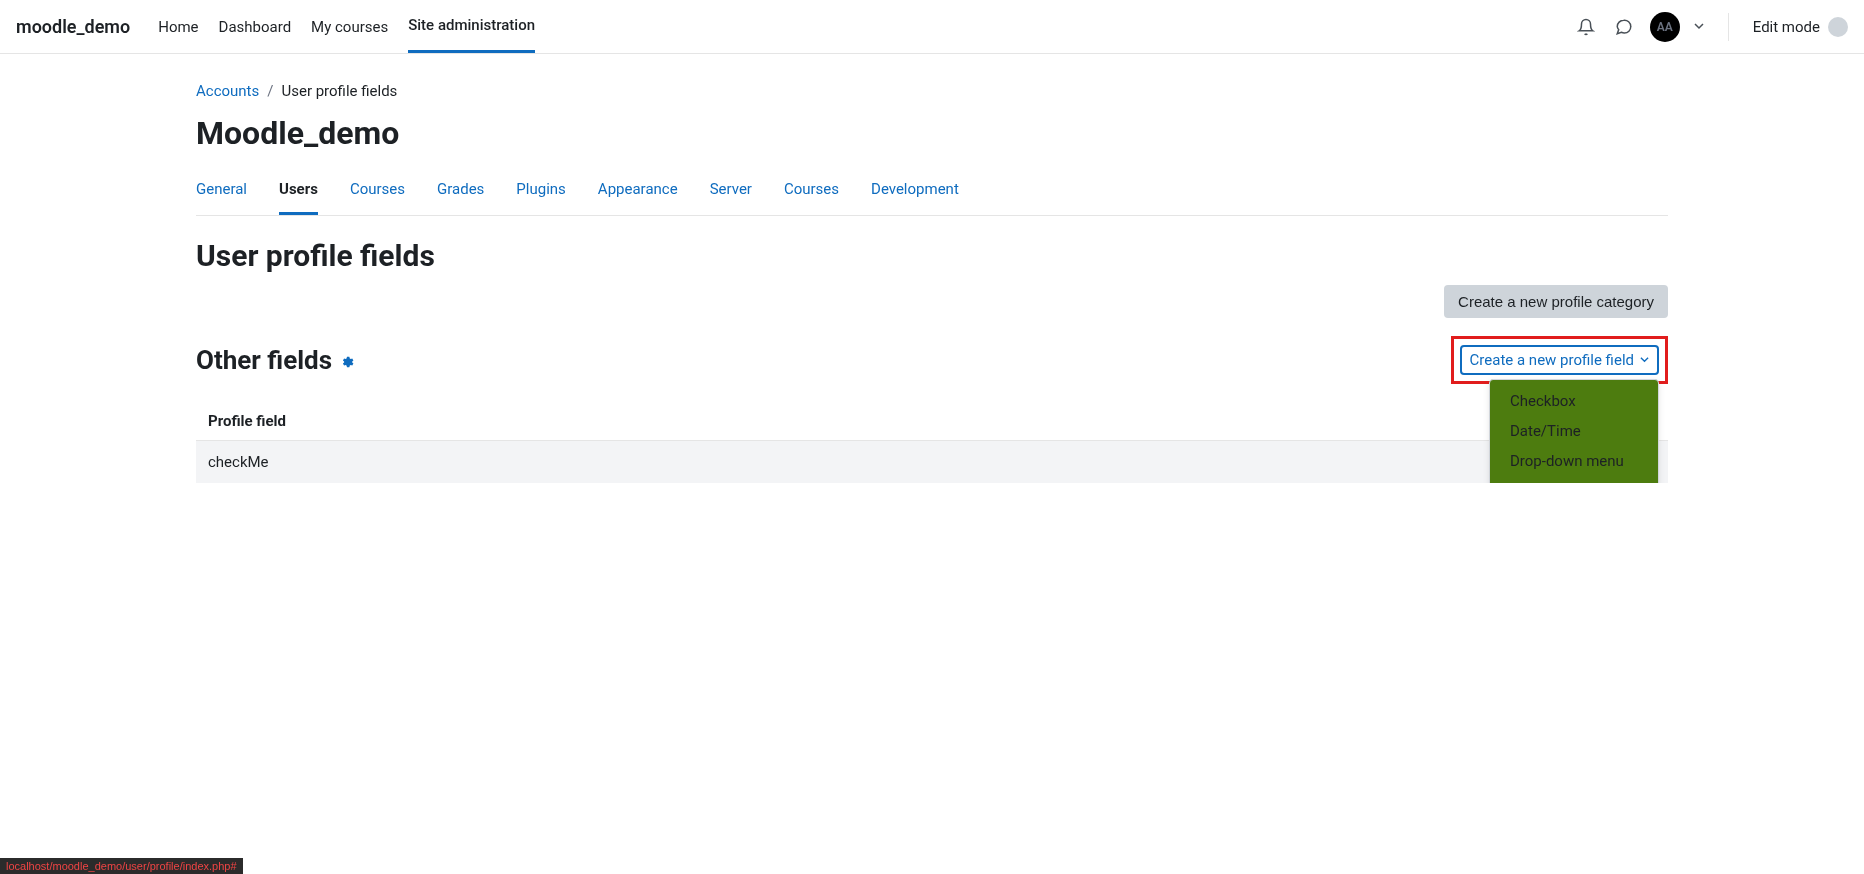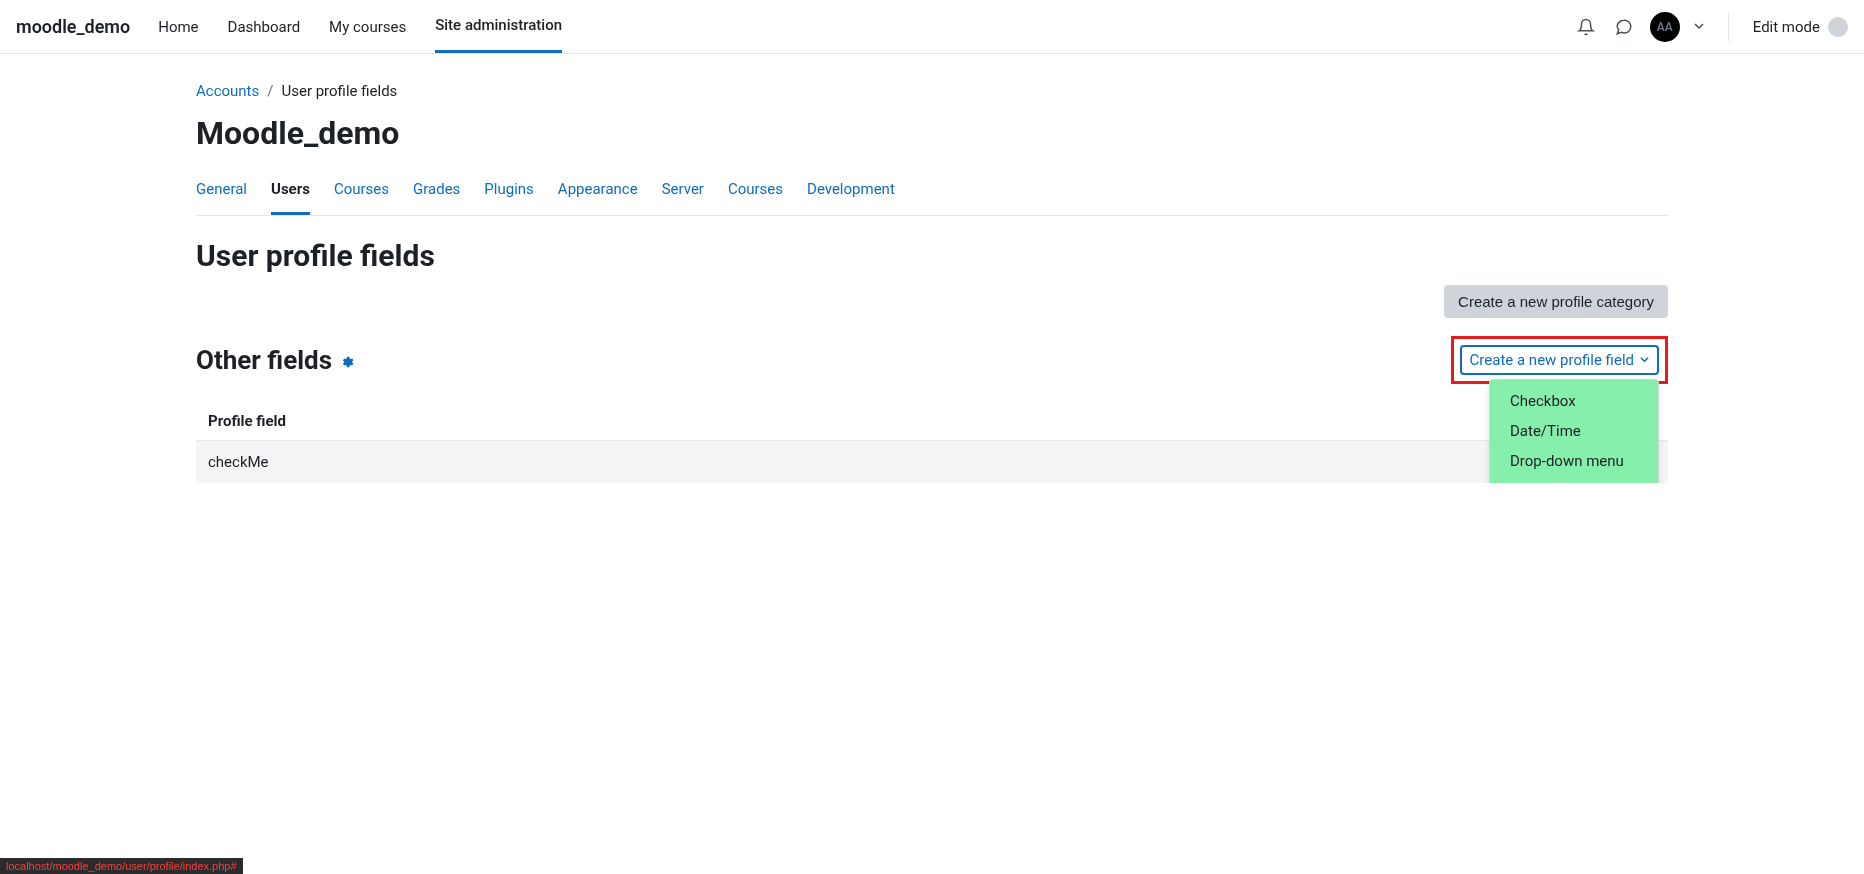--- a/index.html
+++ b/index.html
@@ -1,21 +1,21 @@
 <!DOCTYPE html>
 <html><head>
 <meta charset="utf-8">
 <style>
   * { box-sizing: border-box; }
   html, body { margin:0; padding:0; font-family: -apple-system, BlinkMacSystemFont, "Segoe UI", Roboto, "Helvetica Neue", Arial, sans-serif; color:#1d2125; }
   body { background:#fff; }
 
   .topbar { display:flex; align-items:center; height:54px; border-bottom:1px solid #e5e5e5; padding:0 16px; }
   .brand { font-weight:600; font-size:18px; color:#1d2125; margin-right:28px; }
-  .topnav { display:flex; gap:29px; height:100%; }
+  .topnav { display:flex; gap:20px; height:100%; }
   .topnav a { display:flex; align-items:center; color:#1d2125; text-decoration:none; height:100%; font-size:15px; }
   .topnav a.active { border-bottom:3px solid #0f6cbf; color:#1d2125; font-weight:500; }
   .topspacer { flex:1; }
   .topright { display:flex; align-items:center; gap:14px; }
   .icon-btn { display:inline-flex; align-items:center; justify-content:center; width:24px; height:24px; color:#495057; cursor:pointer; }
   .avatar { width:30px; height:30px; border-radius:50%; background:#000000; color:#6b7280; display:flex; align-items:center; justify-content:center; font-size:12px; font-weight:600; }
   .caret { font-size:12px; color:#495057; }
   .divider-v { width:1px; height:28px; background:#e5e5e5; margin:0 10px; }
   .editmode { display:flex; align-items:center; gap:8px; font-size:15px; }
   .switch { width:20px; height:20px; border-radius:50%; background:#ced4da; position:relative; }
@@ -26,37 +26,37 @@
   .breadcrumb span.sep { color:#6b7280; }
   .breadcrumb span.cur { color:#1d2125; }
 
   .titlerow { display:flex; align-items:center; justify-content:space-between; }
   h1.sitename { font-size:32px; font-weight:700; margin:6px 0 14px; }
   .searchbox { display:flex; border:1px solid #ced4da; border-radius:4px; overflow:hidden; height:38px; }
   .searchbox input { border:none; padding:6px 12px; font-size:15px; width:180px; outline:none; }
   .searchbtn { background:#0f6cbf; border:none; color:#fff; width:36px; display:flex; align-items:center; justify-content:center; cursor:pointer; }
 
   .admintabs { border-bottom:1px solid #e5e5e5; }
-  .admintabs .tabrow { display:flex; gap:24px; }
+  .admintabs .tabrow { display:flex; gap:32px; }
   .admintabs a { display:inline-block; padding:14px 0; font-size:15px; color:#0f6cbf; text-decoration:none; }
   .admintabs a.active { color:#1d2125; border-bottom:3px solid #0f6cbf; font-weight:700; }
 
   h2.sect { font-size:30px; font-weight:700; margin:22px 0 10px; }
 
   .catbtnrow { display:flex; justify-content:flex-end; margin-top:12px; }
   .btn-secondary { background:#ced4da; border:none; color:#1d2125; font-size:15px; padding:8px 14px; border-radius:4px; cursor:pointer; }
 
   .catheader { display:flex; align-items:center; justify-content:space-between; margin-top:18px; }
   h3.catname { display:flex; align-items:center; gap:8px; font-size:26px; font-weight:700; margin:0; }
   .gear { color:#0f6cbf; }
   .redbox { border:3px solid #e11d1d; padding:6px; position:relative; }
   .selectwrap { position:relative; }
   .selectlike { display:inline-flex; align-items:center; gap:6px; border:2px solid #0f6cbf; border-radius:4px; padding:4px 8px; color:#0f6cbf; font-size:15px; cursor:pointer; }
   .caret-sm { font-size:11px; }
-  .dropdown { position:absolute; top:34px; right:0; width:170px; background:#86efac; border:1px solid #d1d5db; border-radius:4px; box-shadow:0 2px 6px rgba(0,0,0,.1); padding:6px 0; z-index:5; }
+  .dropdown { position:absolute; top:34px; right:0; width:170px; background:#4d7c0f; border:1px solid #d1d5db; border-radius:4px; box-shadow:0 2px 6px rgba(0,0,0,.1); padding:6px 0; z-index:5; }
   .dropdown .opt { padding:6px 20px; font-size:15px; cursor:pointer; }
 
   .table { width:100%; margin-top:18px; }
   .thead { border-bottom:1px solid #e5e5e5; }
   .th { text-align:left; font-weight:700; font-size:15px; padding:10px 12px; }
   .trow { background:#f3f4f6; }
   .td { padding:12px 12px; font-size:15px; }
 
   .statusbar { position:fixed; left:0; bottom:0; background:#2b2b2b; color:#ef4444; font-size:11px; padding:2px 6px; font-family: Arial, sans-serif; }
 </style>

